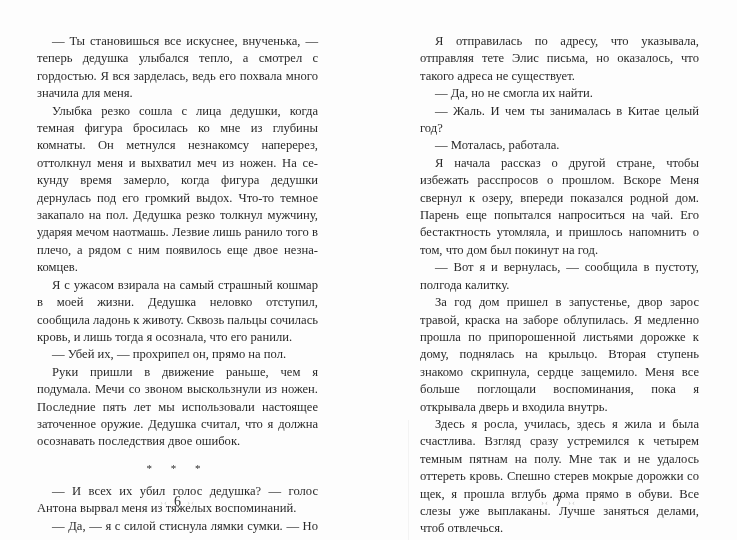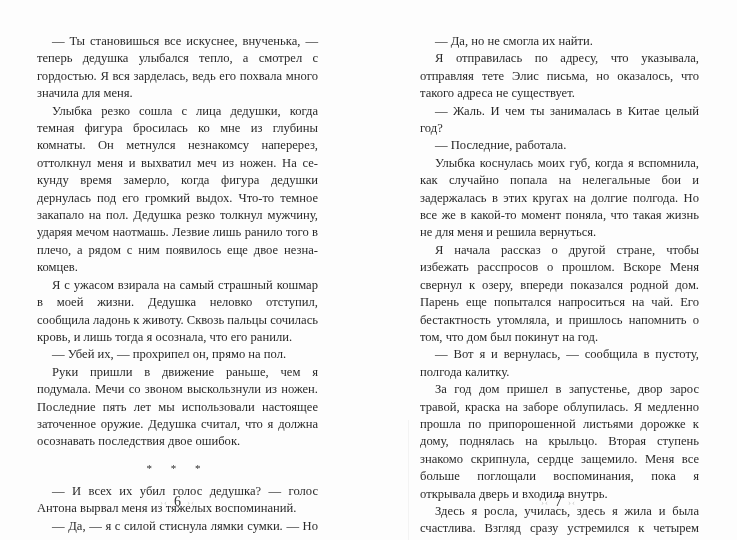--- a/index.html
+++ b/index.html
@@ -77,25 +77,24 @@
     </div>
     <div class="folio">
       <span class="ornament">›‹</span>
       <span>6</span>
       <span class="ornament">›‹</span>
     </div>
   </div>
 
   <div class="page right">
     <div class="text-block">
+      <p>Я отправилась по адресу, что указывала, отправляя тете Элис письма, но оказалось, что такого адреса не существует.</p>
       <p>— Да, но не смогла их найти.</p>
-      <p>Я отправилась по адресу, что указывала, отправляя тете Элис письма, но оказалось, что такого адреса не существует.</p>
       <p>— Жаль. И чем ты занималась в Китае целый год?</p>
-      <p>— Последние, работала.</p>
-      <p>Улыбка коснулась моих губ, когда я вспомнила, как слу­чайно попала на нелегальные бои и задержалась в этих кругах на долгие полгода. Но все же в какой-то момент поняла, что такая жизнь не для меня и решила вернуться.</p>
+      <p>— Моталась, работала.</p>
       <p>Я начала рассказ о другой стране, чтобы избежать расспро­сов о прошлом. Вскоре Меня свернул к озеру, впереди пока­зался родной дом. Парень еще попытался напроситься на чай. Его бестактность утомляла, и пришлось напомнить о том, что дом был покинут на год.</p>
       <p>— Вот я и вернулась, — сообщила в пустоту, полгода ка­литку.</p>
       <p>За год дом пришел в запустенье, двор зарос травой, краска на заборе облупилась. Я медленно прошла по припорошенной листьями дорожке к дому, поднялась на крыльцо. Вторая сту­пень знакомо скрипнула, сердце защемило. Меня все больше поглощали воспоминания, пока я открывала дверь и входила внутрь.</p>
       <p>Здесь я росла, училась, здесь я жила и была счастлива. Вз­гляд сразу устремился к четырем темным пятнам на полу. Мне так и не удалось оттереть кровь. Спешно стерев мокрые до­рожки со щек, я прошла вглубь дома прямо в обуви. Все слезы уже выплаканы. Лучше заняться делами, чтоб отвлечься.</p>
 
     </div>
     <div class="folio">
       <span class="ornament">›‹</span>
       <span>7</span>
       <span class="ornament">›‹</span>

